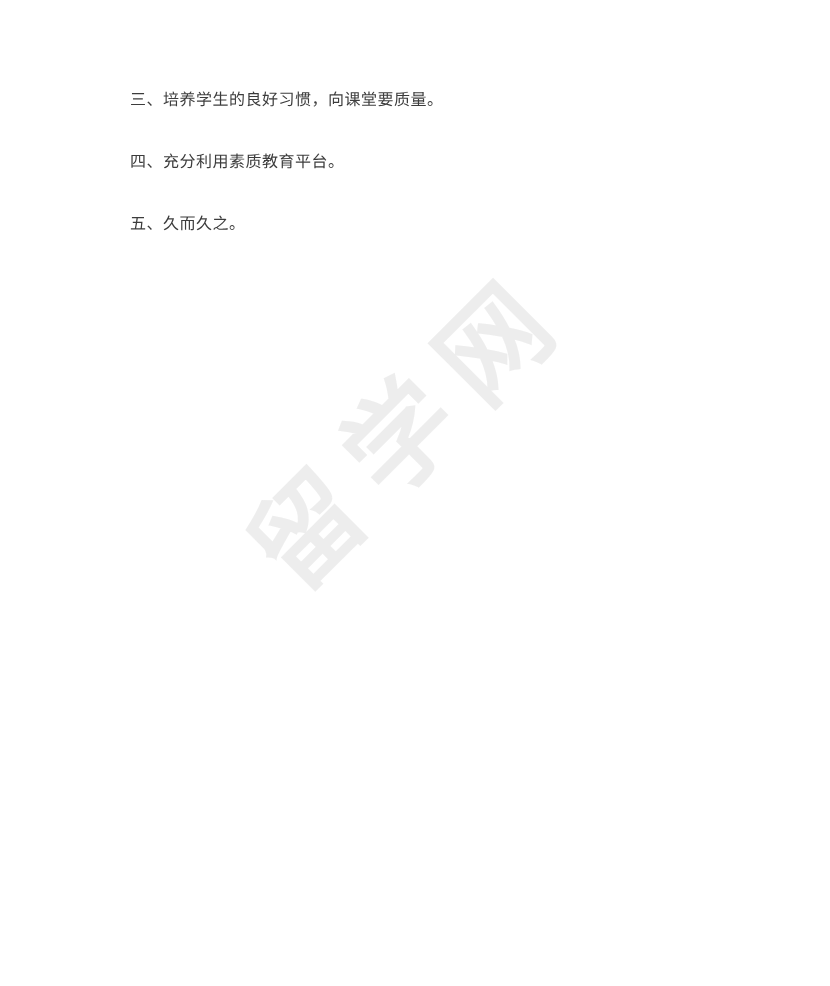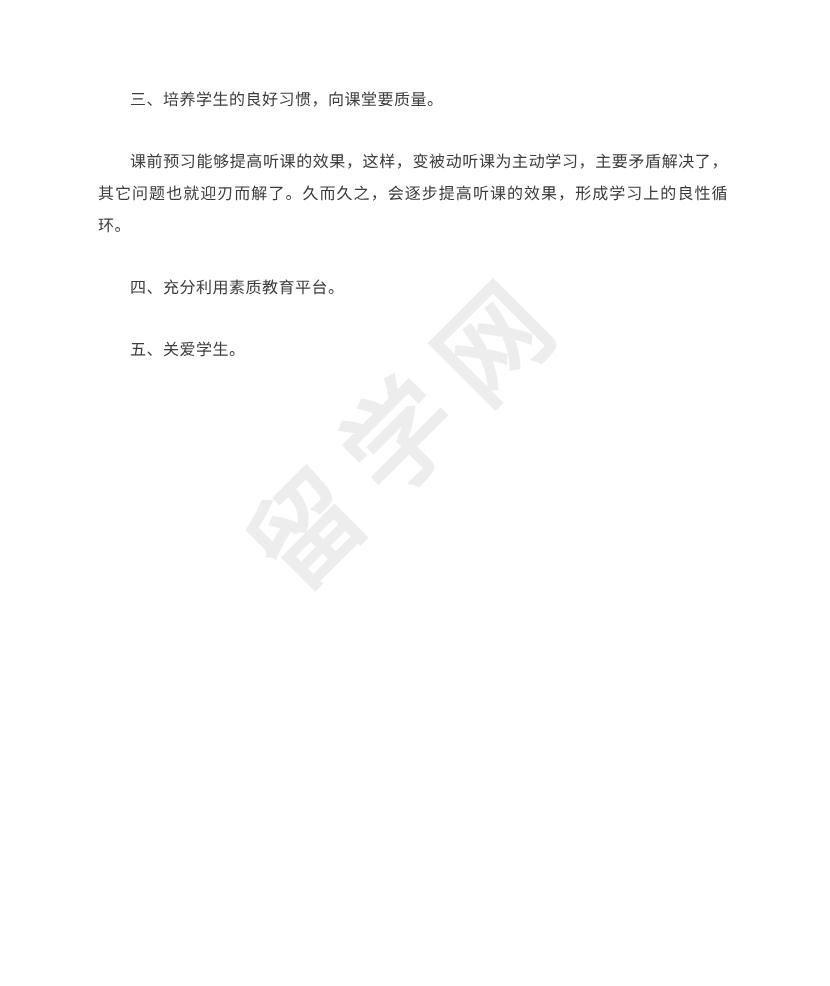--- a/index.html
+++ b/index.html
@@ -59,18 +59,17 @@
 </style>
 </head>
 <body>
 
 <div class="page">
 
   <div class="watermark">留学网</div>
 
   <div class="content">
     <p>三、培养学生的良好习惯，向课堂要质量。</p>
-    <p>课前预习能够提高听课的效果，这样，变被动听课为主动学习，主要矛盾解决了，其它问题也就迎刃而解了。久而久之，会逐步提高听课的效果，形成学习上的良性循环。</p>
     <p>四、充分利用素质教育平台。</p>
-    <p>五、关爱学生。</p>
+    <p>五、久而久之。</p>
   </div>
 
 </div>
 
 </body></html>

